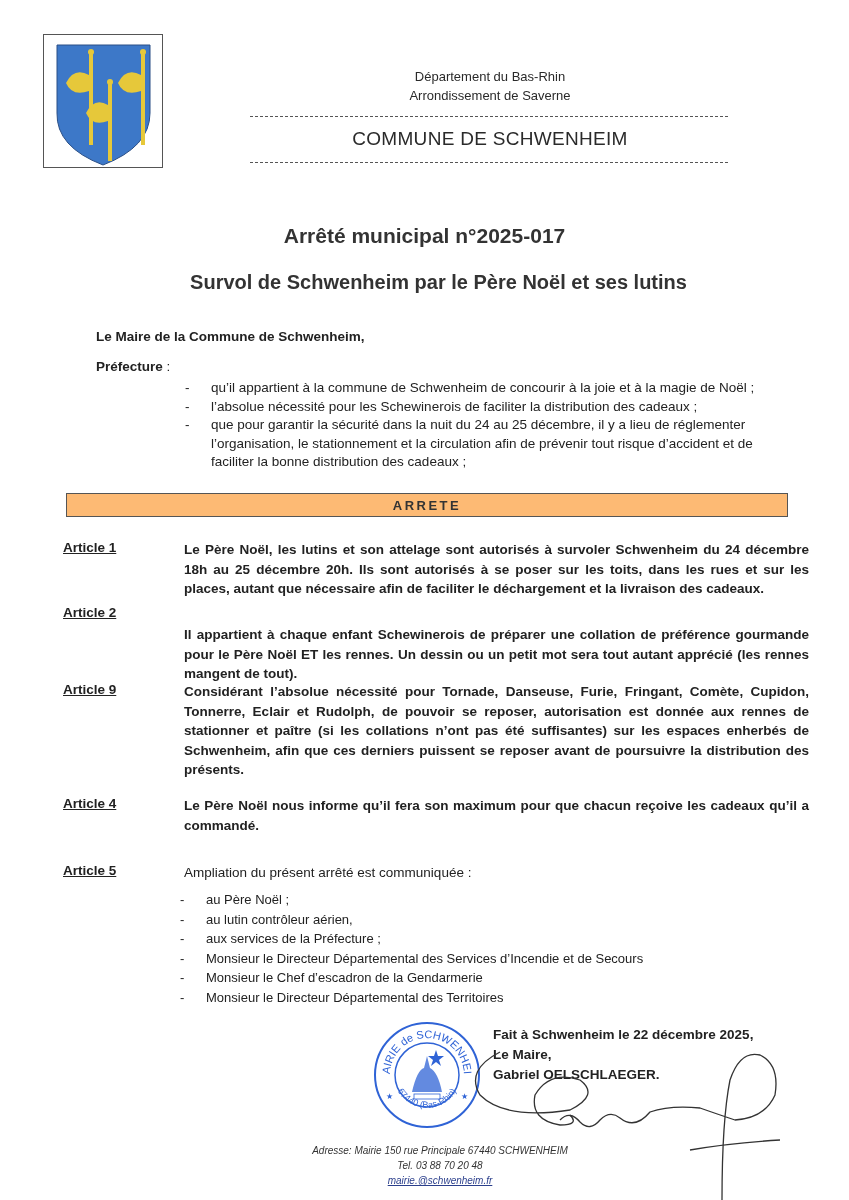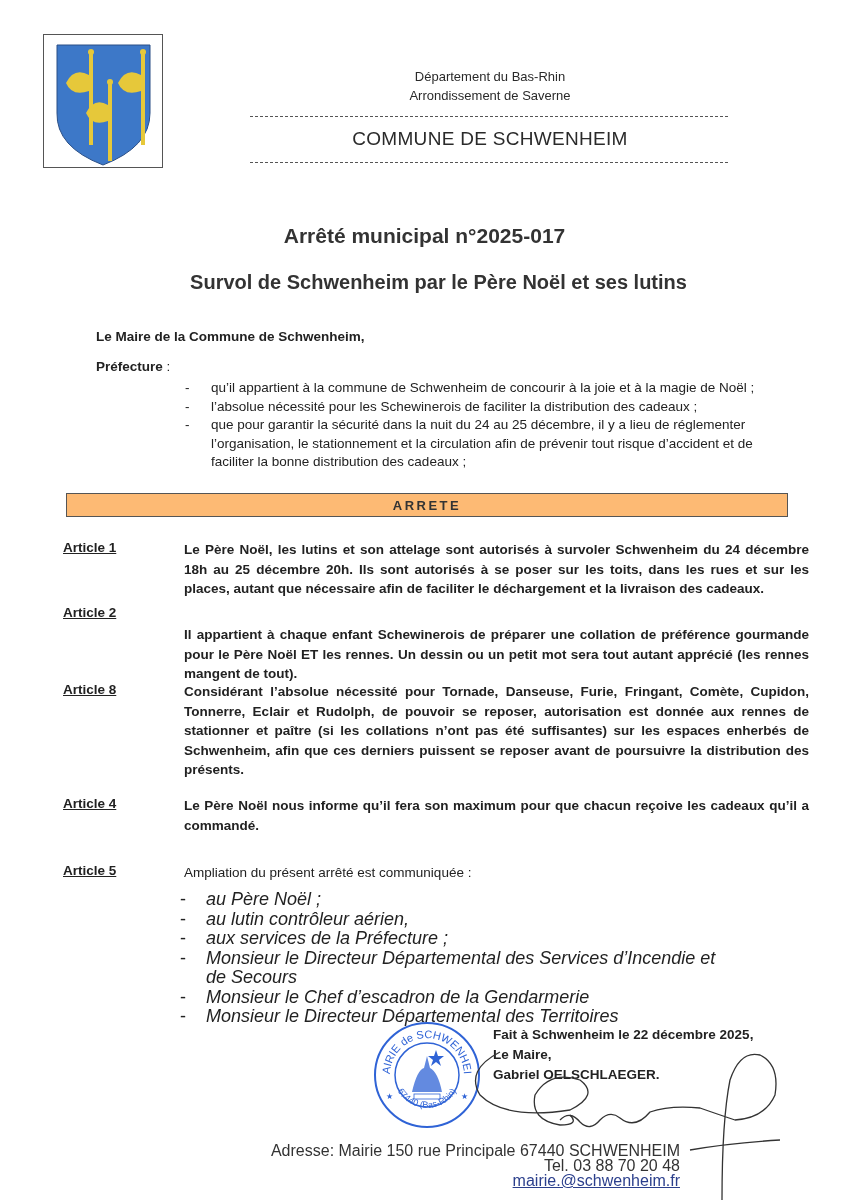--- a/index.html
+++ b/index.html
@@ -17,25 +17,25 @@
   .plain13 { font-size: 13.5px; color: #222; }
   .cons-list { left: 185px; width: 610px; font-size: 13.5px; line-height: 18.5px; color: #222; margin: 0; padding: 0; list-style: none; }
   .cons-list li { position: relative; padding-left: 26px; }
   .cons-list li::before { content: "-"; position: absolute; left: 0; top: 0; }
   .arrete-box { left: 66px; top: 493px; width: 722px; height: 24px; border: 1.5px solid #555;
                 background: #fdba74; text-align: center; font-size: 13px; font-weight: bold;
                 letter-spacing: 2.5px; line-height: 24px; box-sizing: border-box; color: #333; }
   .art-label { font-size: 13.5px; font-weight: bold; text-decoration: underline; color: #222; }
   .art-text { left: 184px; width: 625px; font-size: 13.5px; line-height: 19.5px; text-align: justify; color: #222; }
   .art-text.b { font-weight: bold; }
-  .amp-list { left: 180px; width: 560px; margin: 0; padding: 0; list-style: none; font-size: 18px; line-height: 19.5px; font-style: italic; color: #222; }
+  .amp-list { left: 180px; width: 560px; margin: 0; padding: 0; list-style: none; font-size: 13px; line-height: 19.5px; color: #222; }
   .amp-list li { position: relative; padding-left: 26px; }
   .amp-list li::before { content: "-"; position: absolute; left: 0; font-style: normal; }
   .sign { left: 493px; font-size: 13.5px; font-weight: bold; line-height: 20px; color: #222; }
-  .footer { left: 200px; width: 480px; text-align: right; font-size: 16px; line-height: 15px; color: #333; }
+  .footer { left: 200px; width: 480px; text-align: center; font-size: 10px; line-height: 15px; color: #333; font-style: italic; }
   .footer a { color: #2b3f8c; text-decoration: underline; }
 </style>
 </head>
 <body>
 
 <div class="abs crest-frame">
   <svg width="118" height="132" viewBox="0 0 118 132">
     <path d="M13 10 H106 V78 Q106 112 59 130 Q12 112 13 78 Z" fill="#3d78c8" stroke="#2b4f86" stroke-width="1"></path>
 
     <rect x="45" y="18" width="4" height="92" fill="#e6c83a"></rect>
@@ -70,21 +70,21 @@
 </ul>
 
 <div class="abs arrete-box">ARRETE</div>
 
 <div class="abs art-label" style="left:63px; top:540px;">Article 1</div>
 <div class="abs art-text b" style="top:540px;">Le Père Noël, les lutins et son attelage sont autorisés à survoler Schwenheim du 24 décembre 18h au 25 décembre 20h. Ils sont autorisés à se poser sur les toits, dans les rues et sur les places, autant que nécessaire afin de faciliter le déchargement et la livraison des cadeaux.</div>
 
 <div class="abs art-label" style="left:63px; top:605px;">Article 2</div>
 <div class="abs art-text b" style="top:605px;margin-top:20px;">Il appartient à chaque enfant Schewinerois de préparer une collation de préférence gourmande pour le Père Noël ET les rennes. Un dessin ou un petit mot sera tout autant apprécié (les rennes mangent de tout).</div>
 
-<div class="abs art-label" style="left:63px; top:682px;">Article 8</div>
+<div class="abs art-label" style="left:63px; top:682px;">Article 9</div>
 <div class="abs art-text b" style="top:682px;">Considérant l’absolue nécessité pour Tornade, Danseuse, Furie, Fringant, Comète,  Cupidon, Tonnerre, Eclair et Rudolph, de pouvoir se reposer, autorisation est donnée aux rennes de stationner et paître (si les collations n’ont pas été suffisantes) sur les espaces enherbés de Schwenheim, afin que ces derniers puissent se reposer avant de poursuivre la distribution des présents.</div>
 
 <div class="abs art-label" style="left:63px; top:796px;">Article 4</div>
 <div class="abs art-text b" style="top:796px;">Le Père Noël nous informe qu’il fera son maximum pour que chacun reçoive les cadeaux qu’il a commandé.</div>
 
 <div class="abs art-label" style="left:63px; top:863px;">Article 5</div>
 <div class="abs art-text" style="top:863px;">Ampliation du présent arrêté est communiquée :</div>
 
 <ul class="abs amp-list" style="top:890px;">
   <li>au Père Noël ;</li>

